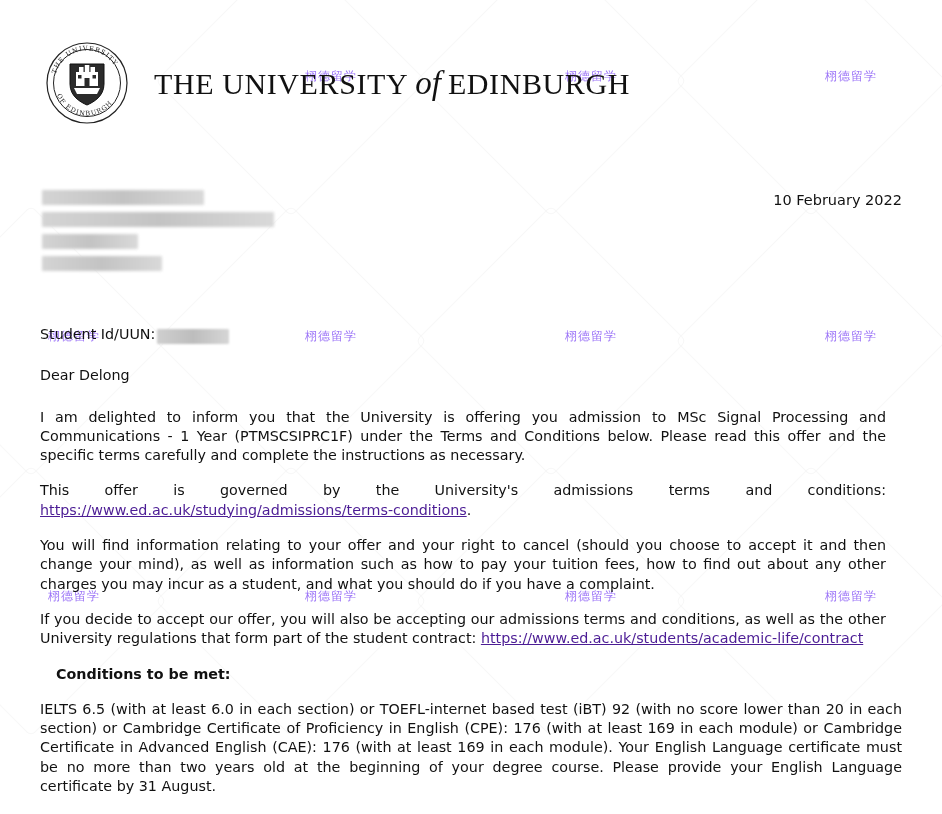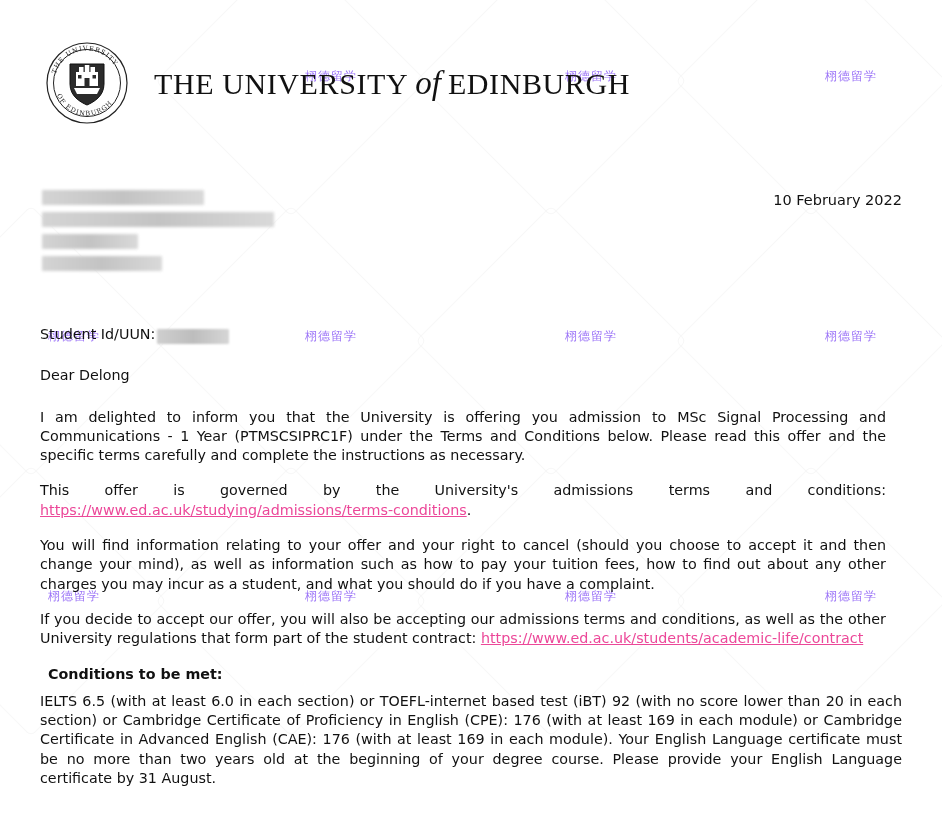--- a/index.html
+++ b/index.html
@@ -131,29 +131,29 @@
     background: linear-gradient(90deg,#cfcfcf,#bdbdbd,#d6d6d6);
     filter: blur(1.3px);
     border-radius: 1px;
   }
   p.para {
     margin: 0 16px 16px 0;
     text-align: justify;
   }
   p.salutation { margin: 0 0 22px 0; }
   a.link {
-    color: #ec4899;
+    color: #4c1d95;
     word-break: break-all;
   }
   .justify-spread {
     text-align: justify;
     text-align-last: justify;
   }
   .cond-head {
-    margin: 8px;
+    margin: 16px;
     font-weight: bold;
   }
   .cond-body {
     margin: 0;
     text-align: justify;
   }
 </style>
 </head>
 <body>
 

